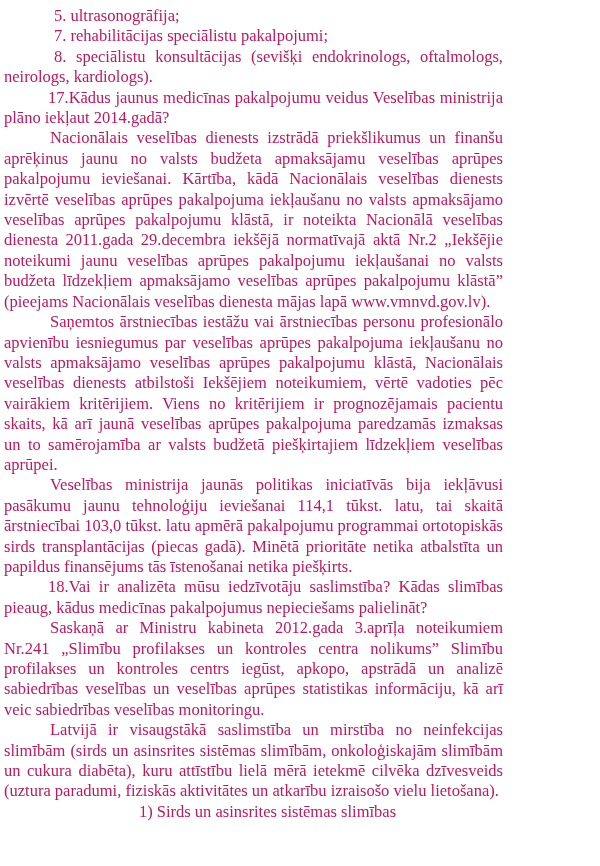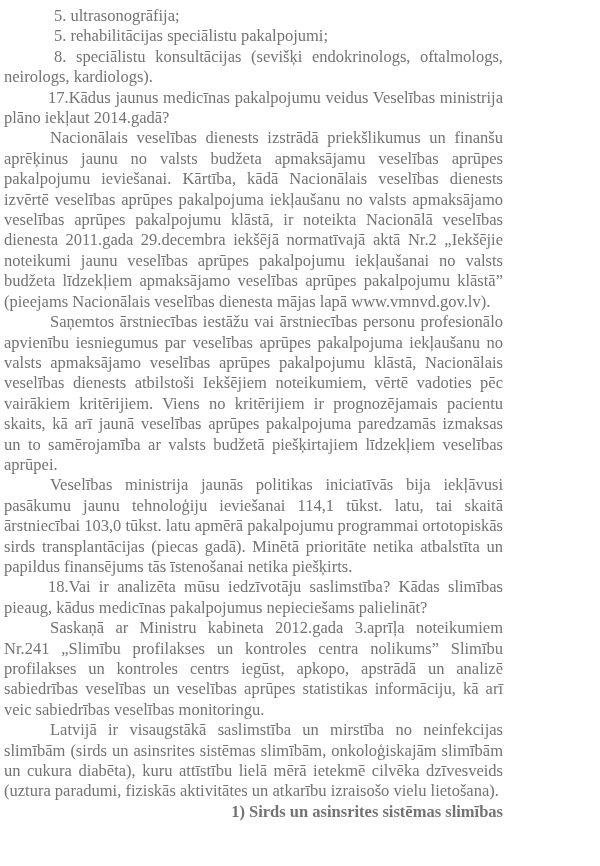--- a/index.html
+++ b/index.html
@@ -1,49 +1,49 @@
 <!DOCTYPE html>
 <html><head>
 <meta charset="utf-8">
 <style>
   html, body { margin: 0; padding: 0; background: #ffffff; }
   .page {
     width: 508px;
     height: 866px;
     box-sizing: border-box;
     background: #ffffff;
-    color: #737373;
+    color: #be185d;
     font-family: "Liberation Serif", "DejaVu Serif", serif;
     font-size: 16.5px;
     line-height: 20.4px;
     padding: 6px 5px 0 4px;
     text-align: justify;
     overflow: hidden;
   }
   .page p { margin: 0; padding: 0; }
   .list-item { text-indent: 50px; }
   .question {
     text-indent: 44px;
     margin-top: 20.4px;
   }
   .para { text-indent: 46px; }
   .numbered-heading {
-    font-weight: bold;
+    font-weight: normal;
     text-indent: 28px;
-    text-align: right;
+    text-align: center;
   }
 </style>
 </head>
 <body>
 
 <div class="page">
 
   <div>
     <p class="list-item">5. ultrasonogrāfija;</p>
-    <p class="list-item">5. rehabilitācijas speciālistu  pakalpojumi;</p>
+    <p class="list-item">7. rehabilitācijas speciālistu  pakalpojumi;</p>
     <p class="list-item">8. speciālistu konsultācijas (sevišķi endokrinologs, oftalmologs, neirologs, kardiologs).</p>
   </div>
 
   <p class="question">17.Kādus jaunus medicīnas pakalpojumu veidus Veselības ministrija plāno iekļaut 2014.gadā?</p>
 
   <p class="para">Nacionālais veselības dienests izstrādā priekšlikumus un finanšu aprēķinus jaunu no valsts budžeta apmaksājamu veselības aprūpes pakalpojumu ieviešanai. Kārtība, kādā Nacionālais veselības dienests izvērtē veselības aprūpes pakalpojuma iekļaušanu no valsts apmaksājamo veselības aprūpes pakalpojumu klāstā, ir noteikta Nacionālā veselības dienesta 2011.gada 29.decembra iekšējā normatīvajā aktā  Nr.2 „Iekšējie noteikumi jaunu veselības aprūpes pakalpojumu iekļaušanai no valsts budžeta līdzekļiem apmaksājamo veselības aprūpes pakalpojumu klāstā” (pieejams Nacionālais veselības dienesta mājas lapā www.vmnvd.gov.lv).</p>
   <p class="para">Saņemtos ārstniecības iestāžu vai ārstniecības personu profesionālo apvienību iesniegumus par veselības aprūpes pakalpojuma iekļaušanu no valsts apmaksājamo veselības aprūpes pakalpojumu klāstā, Nacionālais veselības dienests atbilstoši Iekšējiem noteikumiem, vērtē vadoties pēc vairākiem kritērijiem. Viens no kritērijiem ir prognozējamais pacientu skaits, kā arī jaunā veselības aprūpes pakalpojuma paredzamās izmaksas un to samērojamība ar valsts budžetā piešķirtajiem līdzekļiem veselības aprūpei.</p>
   <p class="para">Veselības ministrija jaunās politikas iniciatīvās bija iekļāvusi pasākumu jaunu tehnoloģiju ieviešanai 114,1 tūkst. latu, tai skaitā ārstniecībai 103,0 tūkst. latu apmērā pakalpojumu programmai ortotopiskās sirds transplantācijas (piecas gadā). Minētā prioritāte netika atbalstīta un papildus finansējums tās īstenošanai netika piešķirts.</p>
 
   <p class="question">18.Vai ir analizēta mūsu iedzīvotāju saslimstība? Kādas slimības pieaug, kādus medicīnas pakalpojumus nepieciešams palielināt?</p>

